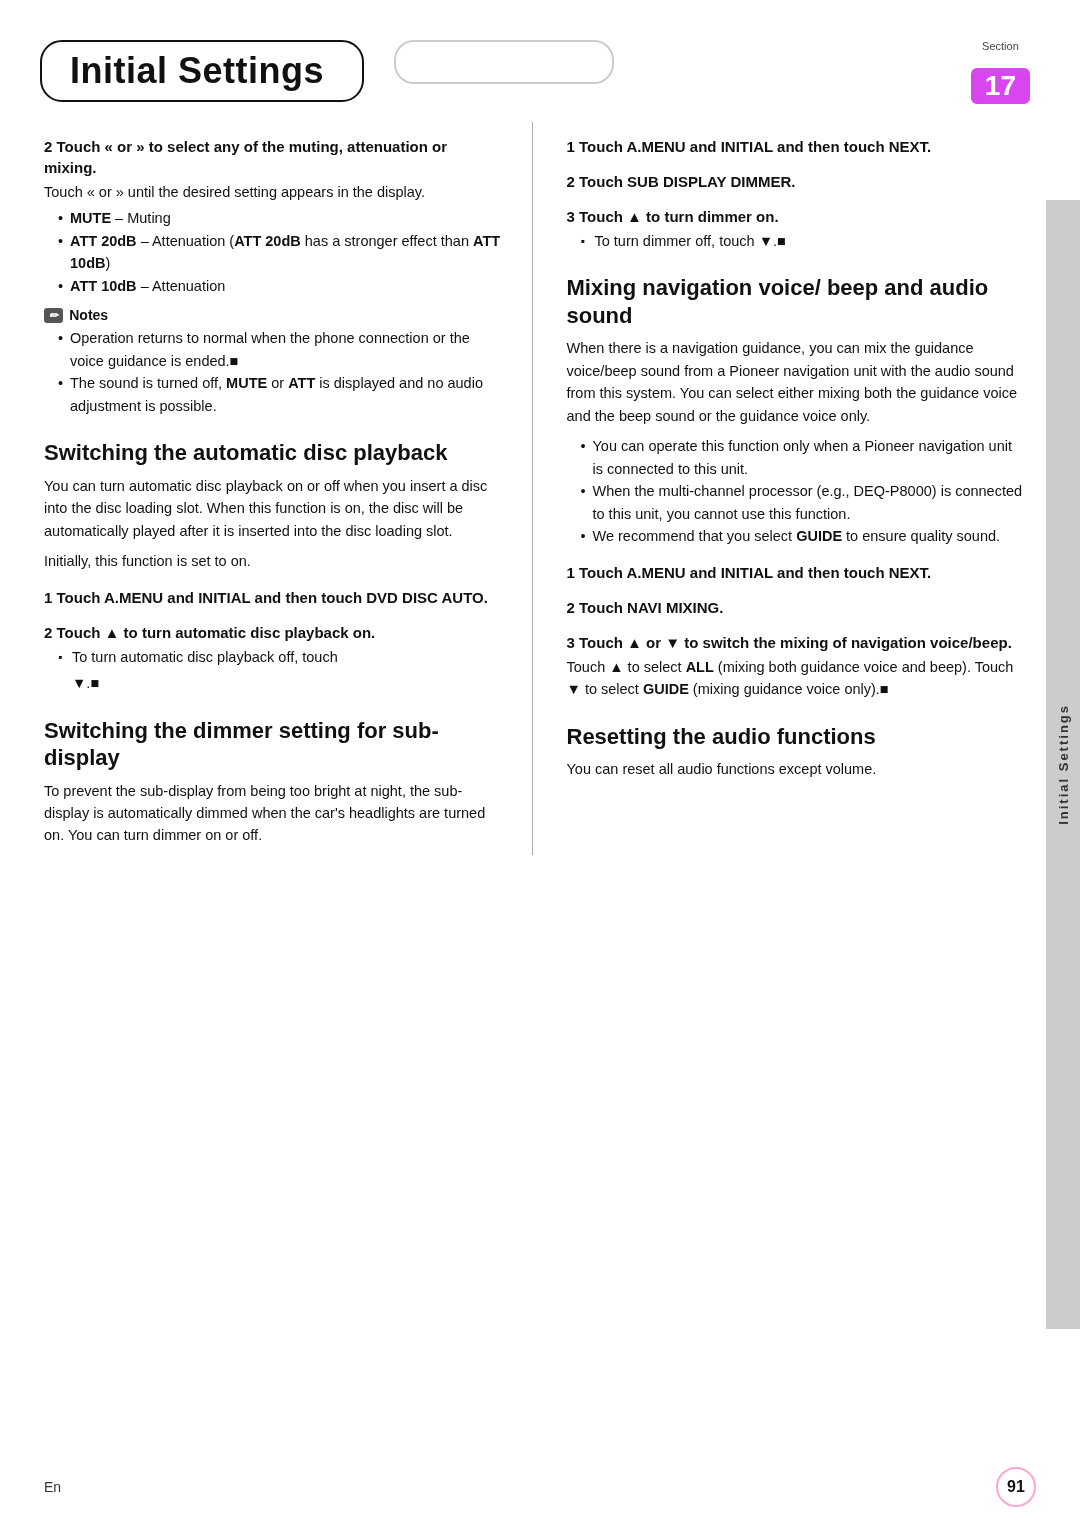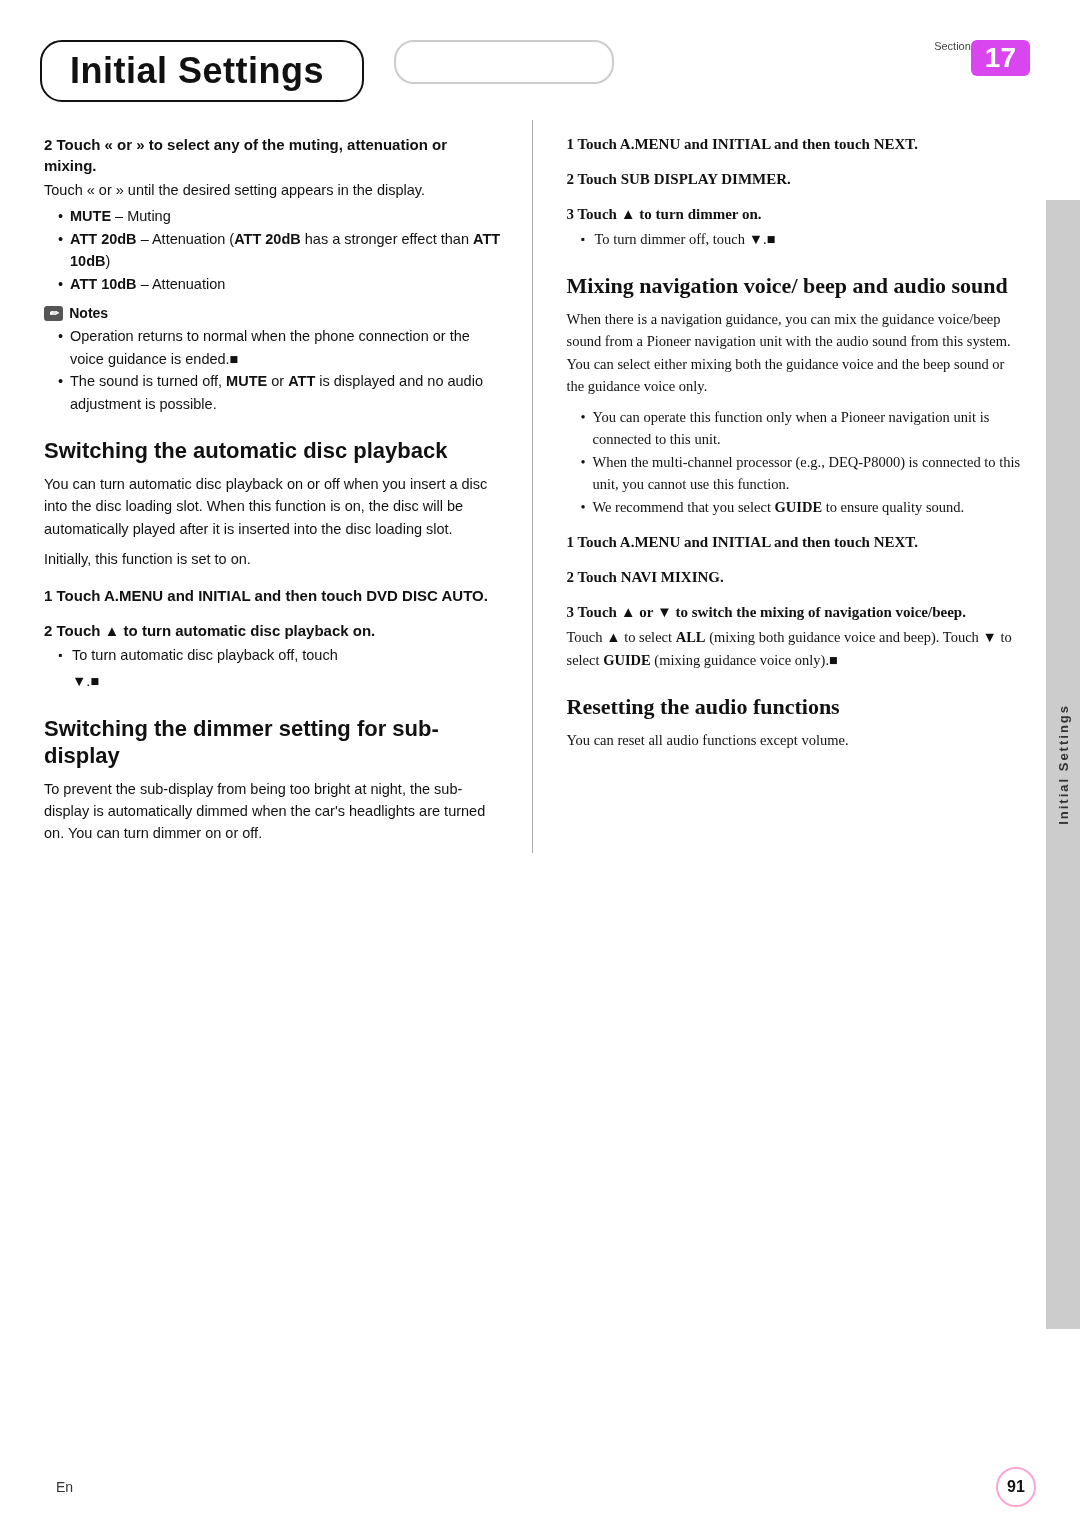--- a/index.html
+++ b/index.html
@@ -32,23 +32,24 @@
       display: inline-block;
     }
     .title-box h1 {
       font-size: 36px;
       font-weight: 900;
       letter-spacing: 0.5px;
     }
     .section-badge-area {
       margin-left: auto;
       display: flex;
-      flex-direction: row;
-      align-items: flex-start;
+      flex-direction: column;
+      align-items: center;
       padding-right: 10px;
+      gap: 14px;
     }
     .section-label {
       font-size: 11px;
       color: #444;
       margin-bottom: 2px;
     }
     .section-number {
       background: #d946ef;
       color: #fff;
       font-size: 28px;
@@ -64,21 +65,20 @@
       padding: 0 12px 0 0;
     }
     .col-left {
       flex: 1;
       padding: 0 30px 0 44px;
       border-right: 1px solid #aaa;
     }
     .col-right {
       flex: 1;
       padding: 0 44px 0 34px;
-      font-family: Liberation Serif, serif;
     }
     .sidebar-container {
       position: absolute;
       right: 0;
       top: 200px;
       bottom: 200px;
       width: 34px;
       background: #ccc;
       display: flex;
       align-items: center;
@@ -173,21 +173,21 @@
       font-weight: bold;
       border-radius: 3px;
       padding: 1px 5px;
       font-style: italic;
     }
     b { font-weight: bold; }
     
     .footer {
       position: absolute;
       bottom: 22px;
-      left: 12px;
+      left: 0;
       right: 0;
       display: flex;
       justify-content: space-between;
       padding: 0 44px;
       align-items: center;
     }
     .footer-lang {
       font-size: 14px;
       color: #333;
     }

